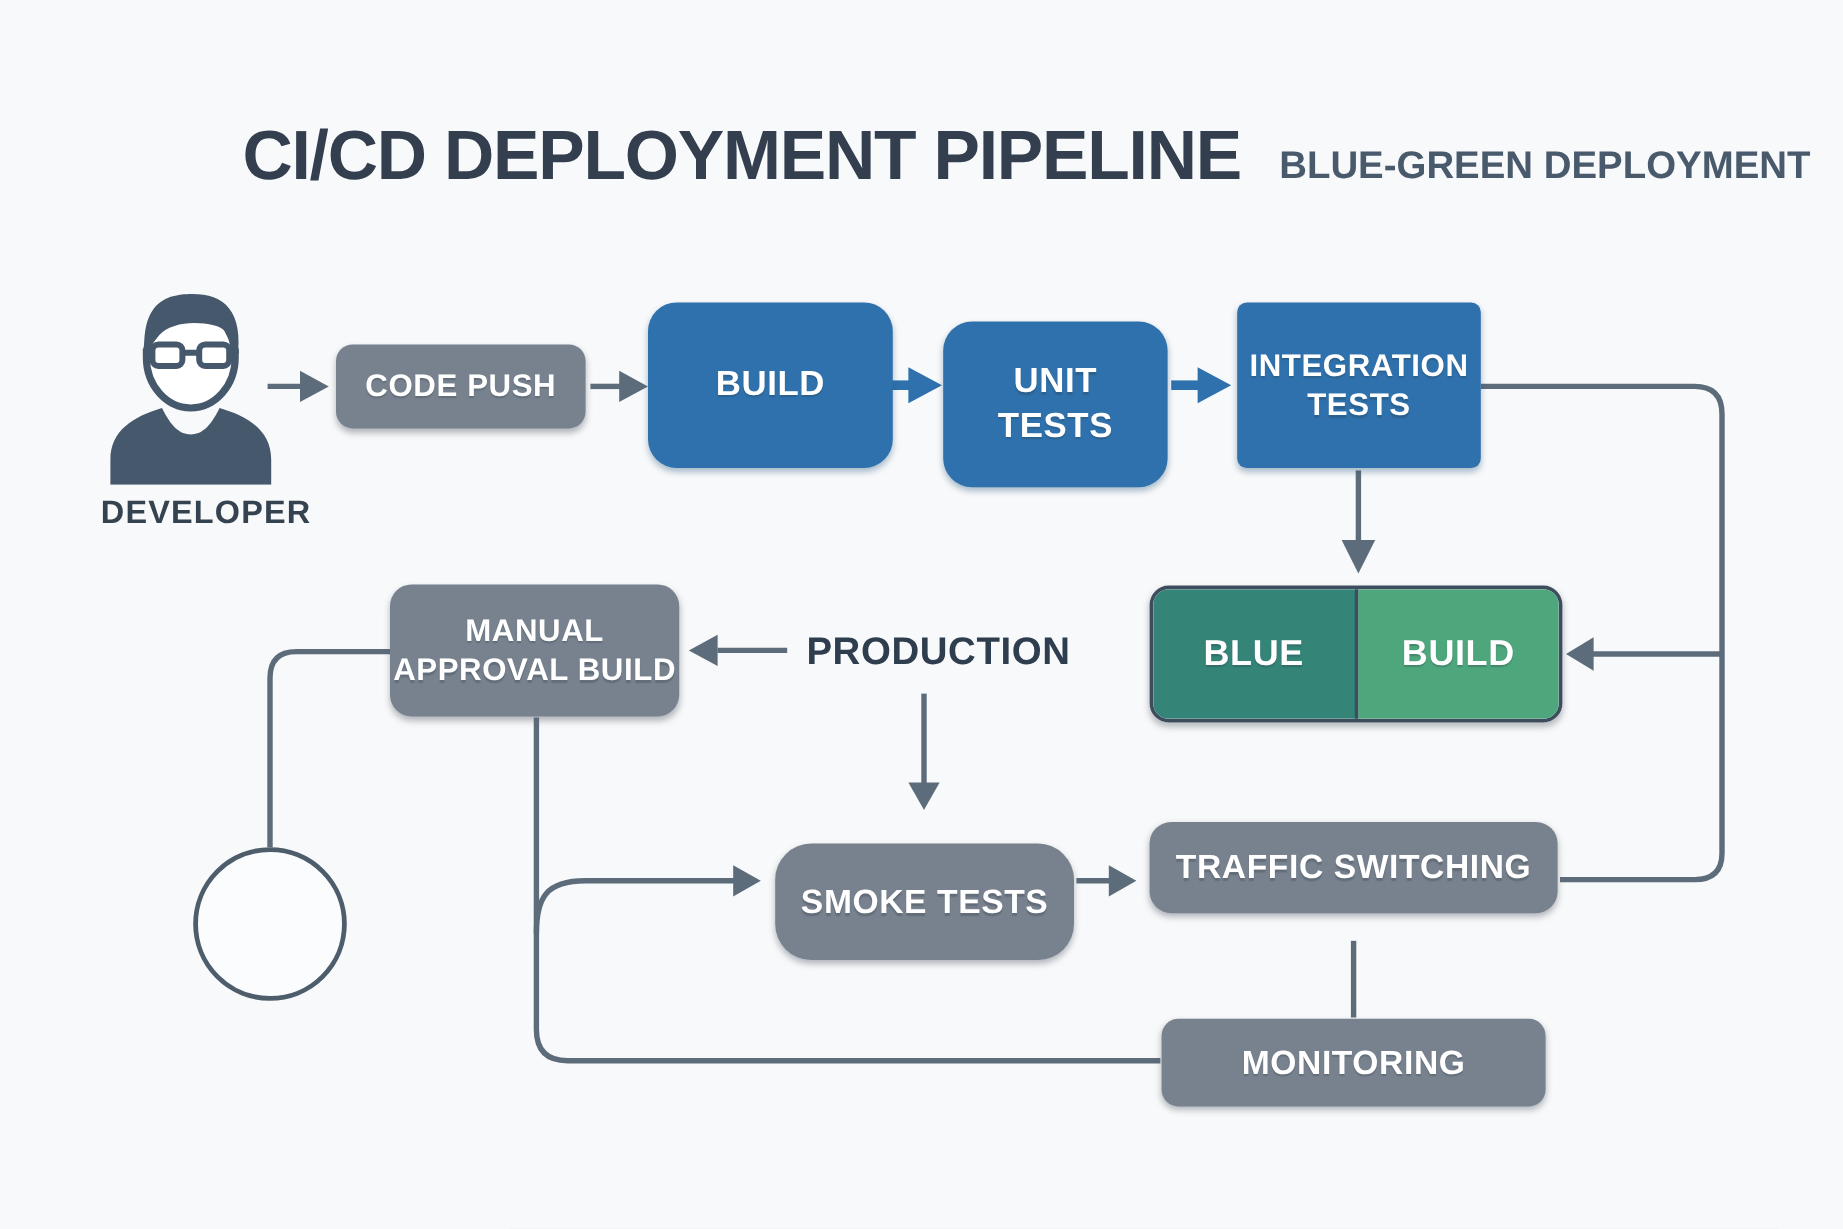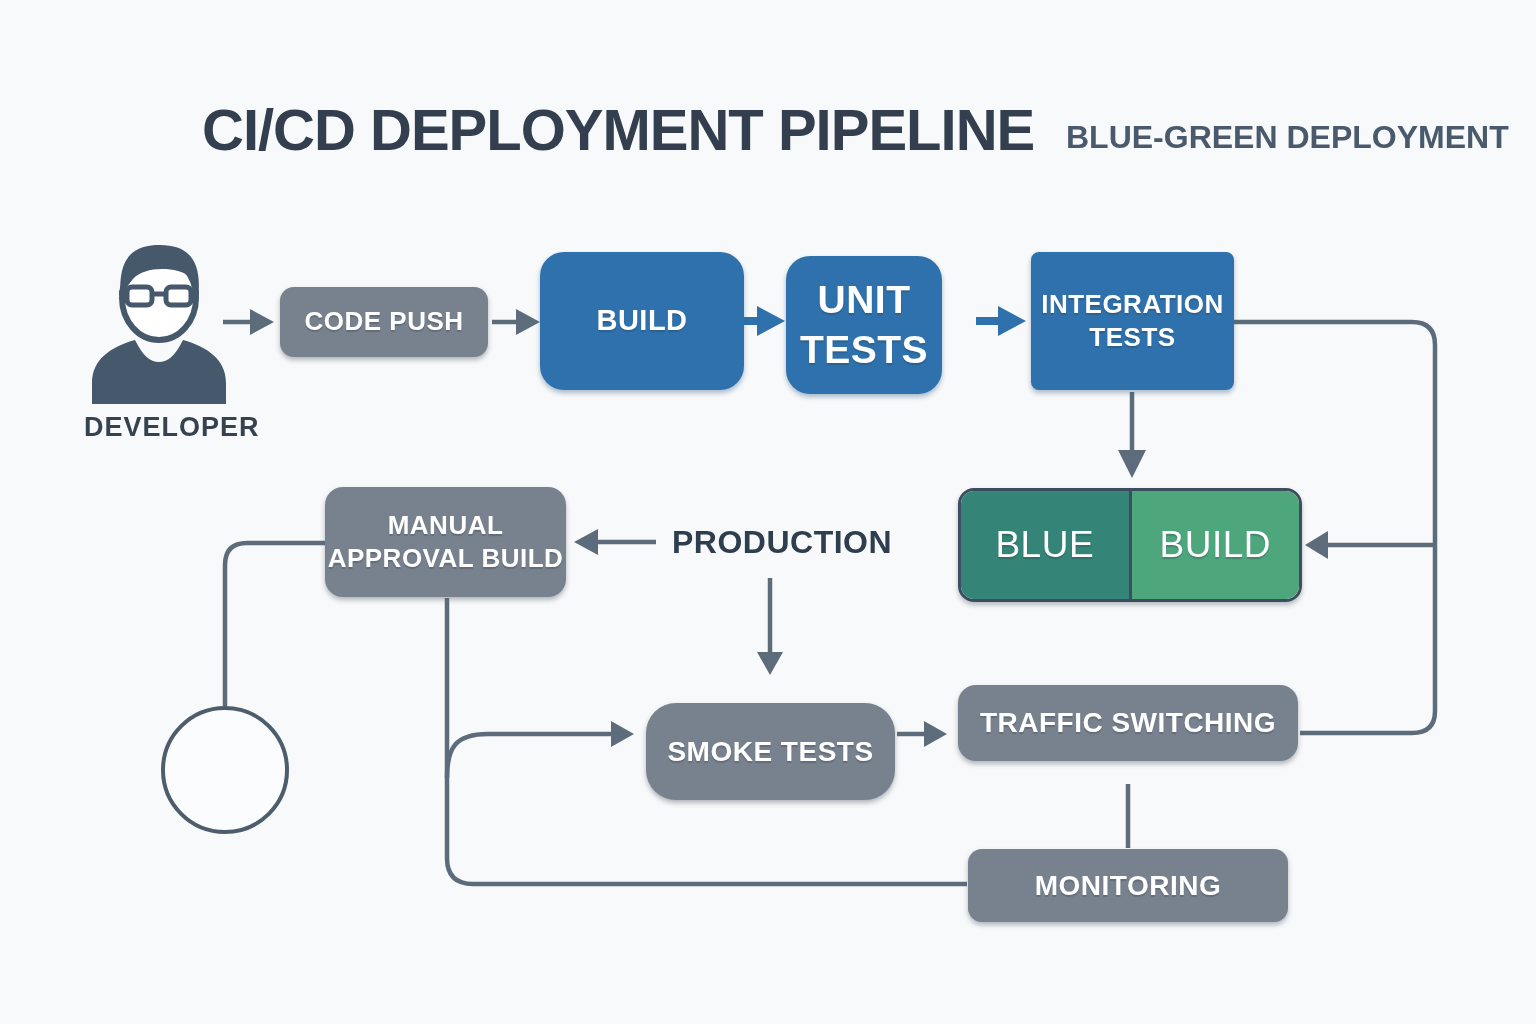--- a/index.html
+++ b/index.html
@@ -22,35 +22,35 @@
   .node{
     display:flex;align-items:center;justify-content:center;
     color:#ffffff;font-weight:700;text-align:center;white-space:pre-line;
     letter-spacing:.5px;line-height:1.28;
     text-shadow:0 2px 1px rgba(44,56,70,.28);
   }
   .gray{background:var(--box_gray,#78828e);box-shadow:0 3px 5px rgba(90,100,112,.45);}
   .blue{background:var(--stage_blue,#2e71ac);box-shadow:0 3px 5px rgba(46,90,130,.40);}
   #code-push{left:280px;top:287px;width:208px;height:70px;border-radius:14px;font-size:26px;}
   #build{left:540px;top:252px;width:204px;height:138px;border-radius:24px;font-size:29px;}
-  #unit-tests{left:786px;top:256px;width:156px;height:138px;border-radius:24px;font-size:39px;}
+  #unit-tests{left:786px;top:268px;width:187px;height:138px;border-radius:24px;font-size:29px;}
   #integration-tests{left:1031px;top:252px;width:203px;height:138px;border-radius:8px;font-size:26px;}
   #smoke-tests{left:646px;top:703px;width:249px;height:97px;border-radius:30px;font-size:28px;}
   #traffic-switching{left:958px;top:685px;width:340px;height:76px;border-radius:18px;font-size:28px;}
   #monitoring{left:968px;top:849px;width:320px;height:73px;border-radius:14px;font-size:28px;}
   #manual-approval{left:325px;top:487px;width:241px;height:110px;border-radius:18px;font-size:26px;}
   
   #blue-green{
     left:958px;top:488px;width:344px;height:114px;border-radius:16px;
     border:3px solid var(--env_border,#3e4d5d);box-sizing:border-box;
     display:flex;overflow:hidden;box-shadow:0 3px 5px rgba(60,72,84,.35);
   }
   #blue-half,#green-half{
     flex:1;display:flex;align-items:center;justify-content:center;
-    color:#fff;font-weight:400;font-size:37px;letter-spacing:.5px;
+    color:#fff;font-weight:700;font-size:30px;letter-spacing:.5px;
     text-shadow:0 2px 1px rgba(44,56,70,.28);
   }
   #blue-half{background:var(--env_blue_teal,#348478);border-right:3px solid var(--env_border,#3e4d5d);}
   #green-half{background:var(--env_green,#4da67c);}
   
   .plain-label{font-weight:700;color:var(--label_text,#35424f);white-space:pre-line;}
   #developer-label{left:84px;top:412px;font-size:27px;letter-spacing:1px;}
   #production-label{left:672px;top:524px;font-size:32px;letter-spacing:.5px;color:#2f3e4e;}
   #rollback-label{left:156px;top:843px;font-size:28px;line-height:1.32;}
   

